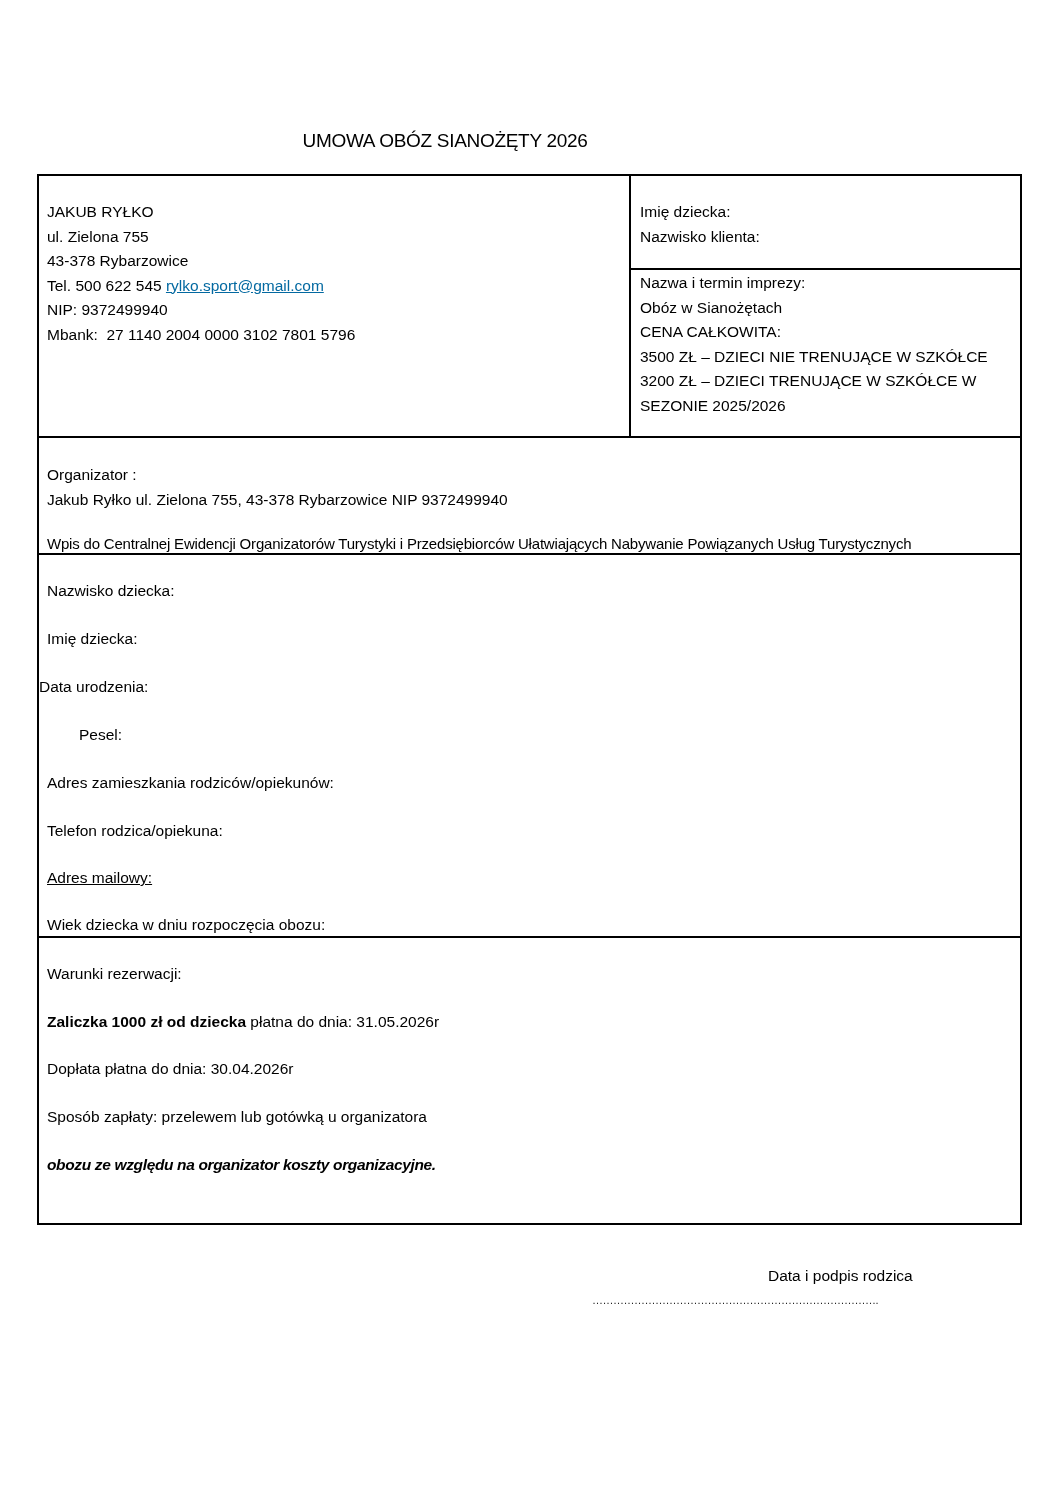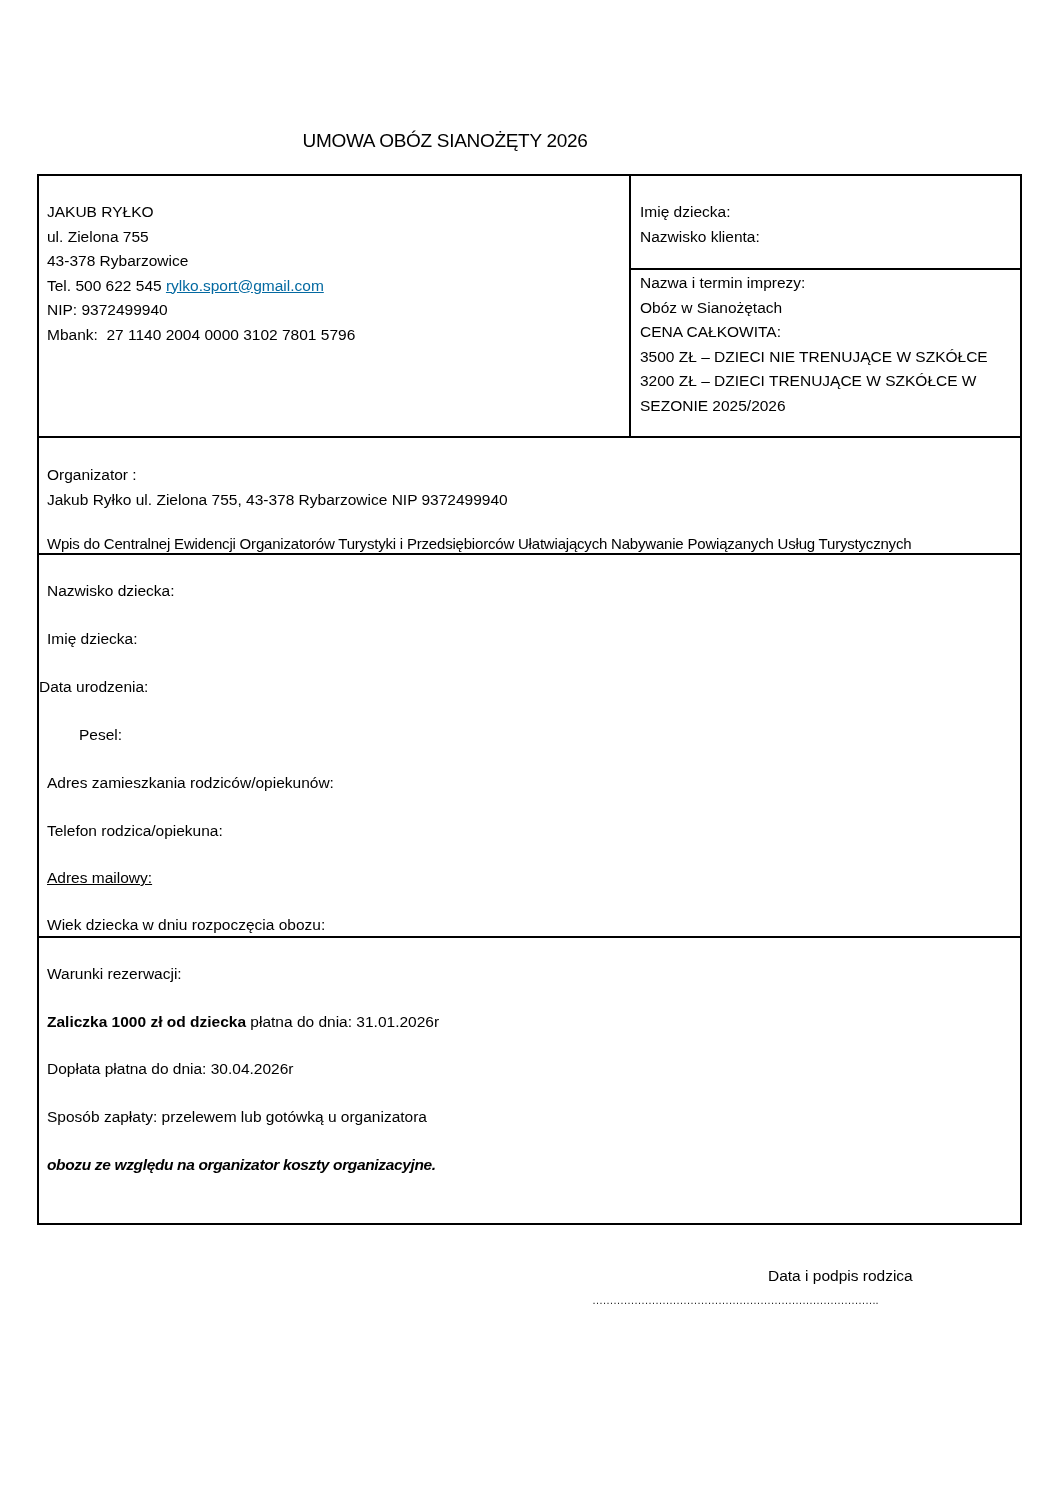--- a/index.html
+++ b/index.html
@@ -68,21 +68,21 @@
   <div class="txt" style="left:39px; top:675px;">Data urodzenia:</div>
   <div class="txt" style="left:47px; top:723px;margin-left:32px;">Pesel:</div>
   <div class="txt" style="left:47px; top:771px;">Adres zamieszkania rodziców/opiekunów:</div>
   <div class="txt" style="left:47px; top:819px;">Telefon rodzica/opiekuna:</div>
   <div class="txt" style="left:47px; top:866px;text-decoration:underline;">Adres mailowy:</div>
   <div class="txt" style="left:47px; top:913px;">Wiek dziecka w dniu rozpoczęcia obozu:</div>
 </div>
 
 <div>
   <div class="txt" style="left:47px; top:962px;">Warunki rezerwacji:</div>
-  <div class="txt" style="left:47px; top:1010px;"><span class="b">Zaliczka 1000 zł od dziecka</span><span style="white-space:pre;"> płatna do dnia: 31.01.2026r</span></div>
+  <div class="txt" style="left:47px; top:1010px;"><span class="b">Zaliczka 1000 zł od dziecka</span><span style="white-space:pre;"> płatna do dnia: 31.05.2026r</span></div>
   <div class="txt" style="left:47px; top:1057px;">Dopłata płatna do dnia: 30.04.2026r</div>
   <div class="txt" style="left:47px; top:1105px;">Sposób zapłaty: przelewem lub gotówką u organizatora</div>
   <div class="txt it" style="left:47px; top:1153px; letter-spacing:-0.35px;">
     <div>obozu ze względu na organizator koszty organizacyjne.</div>
   </div>
 </div>
 
 <div class="sig-label">Data i podpis rodzica</div>
 <div class="sig-dots">……………………………………………………………………….</div>
 

